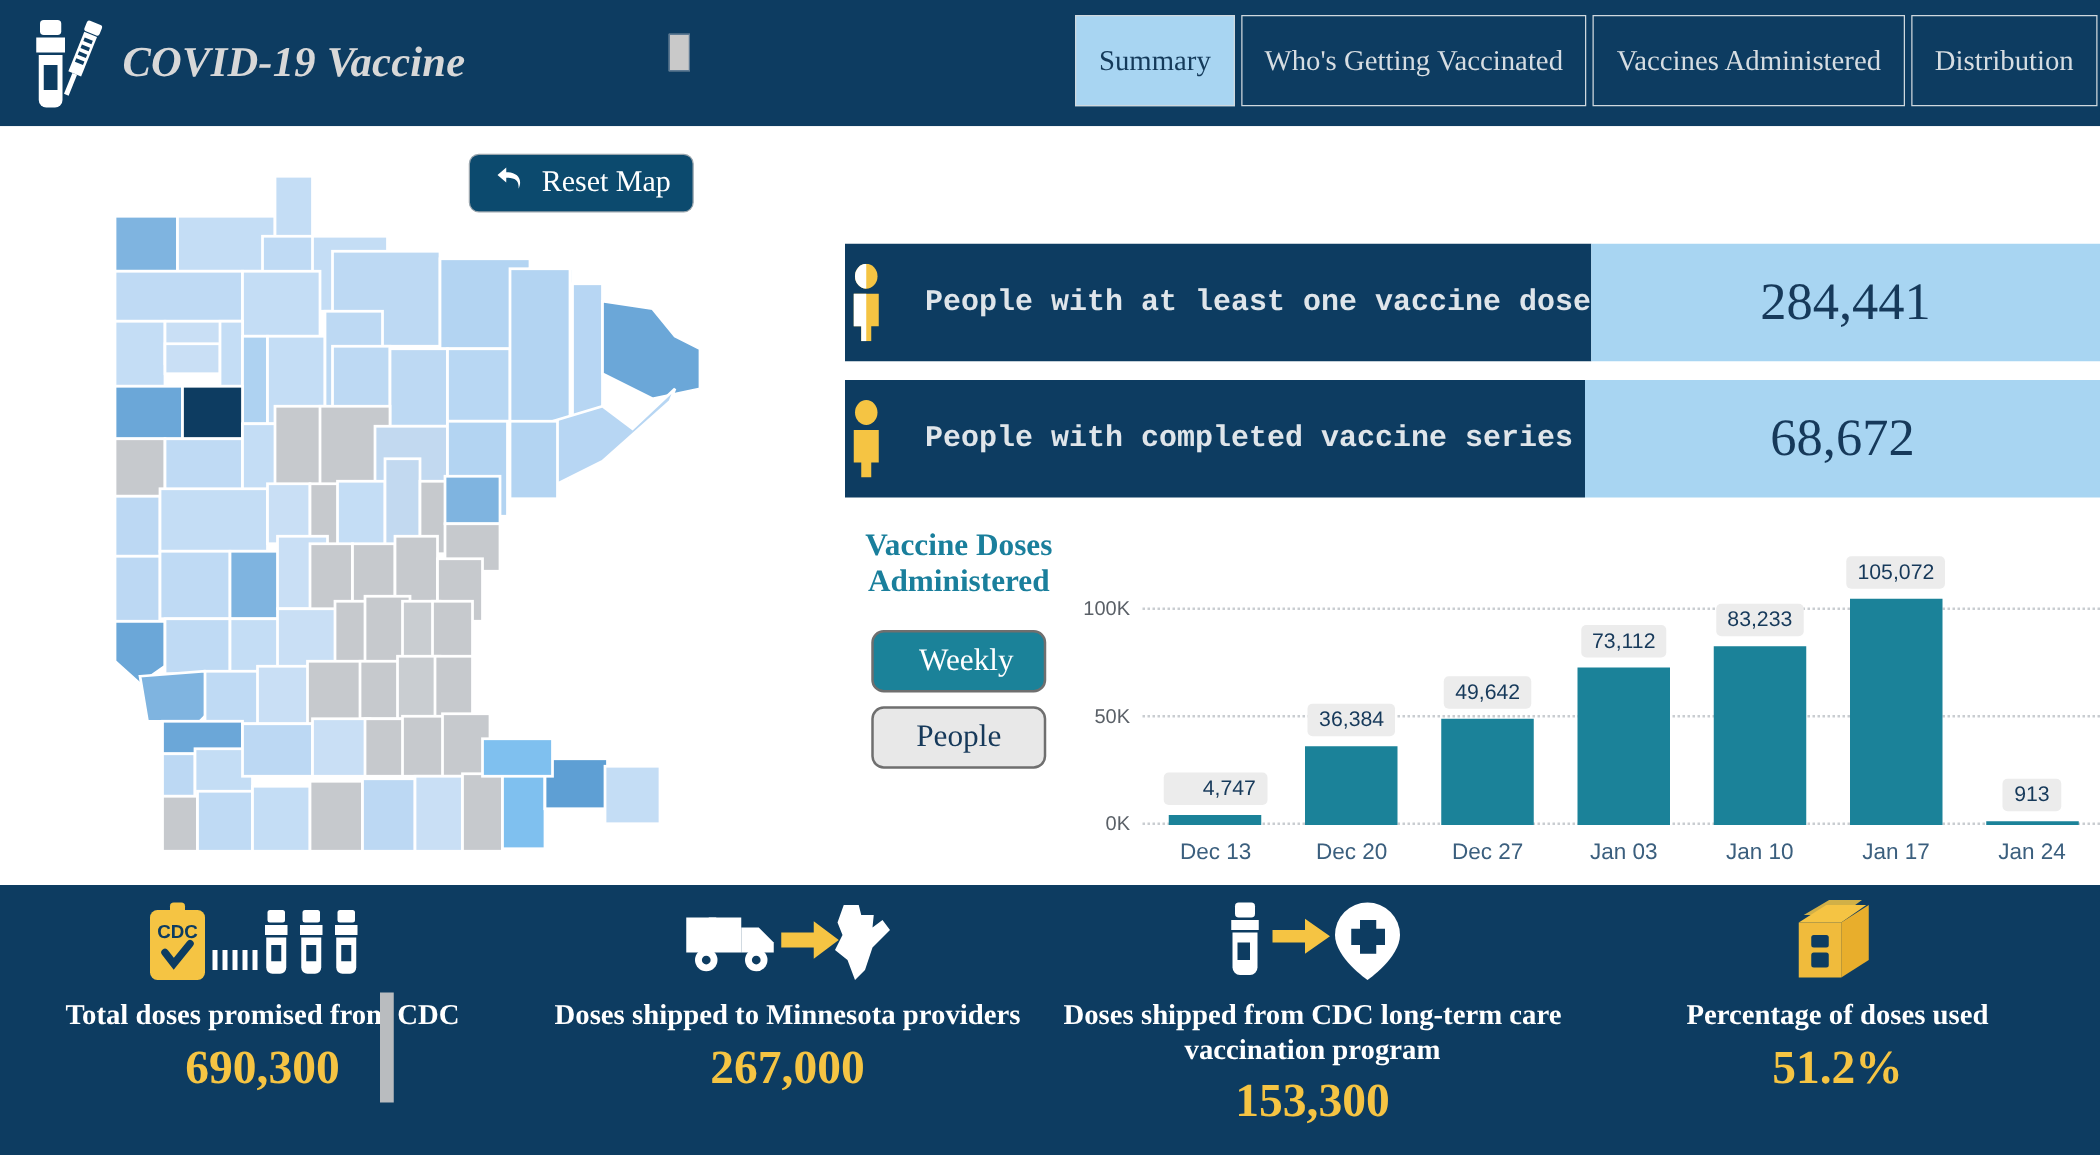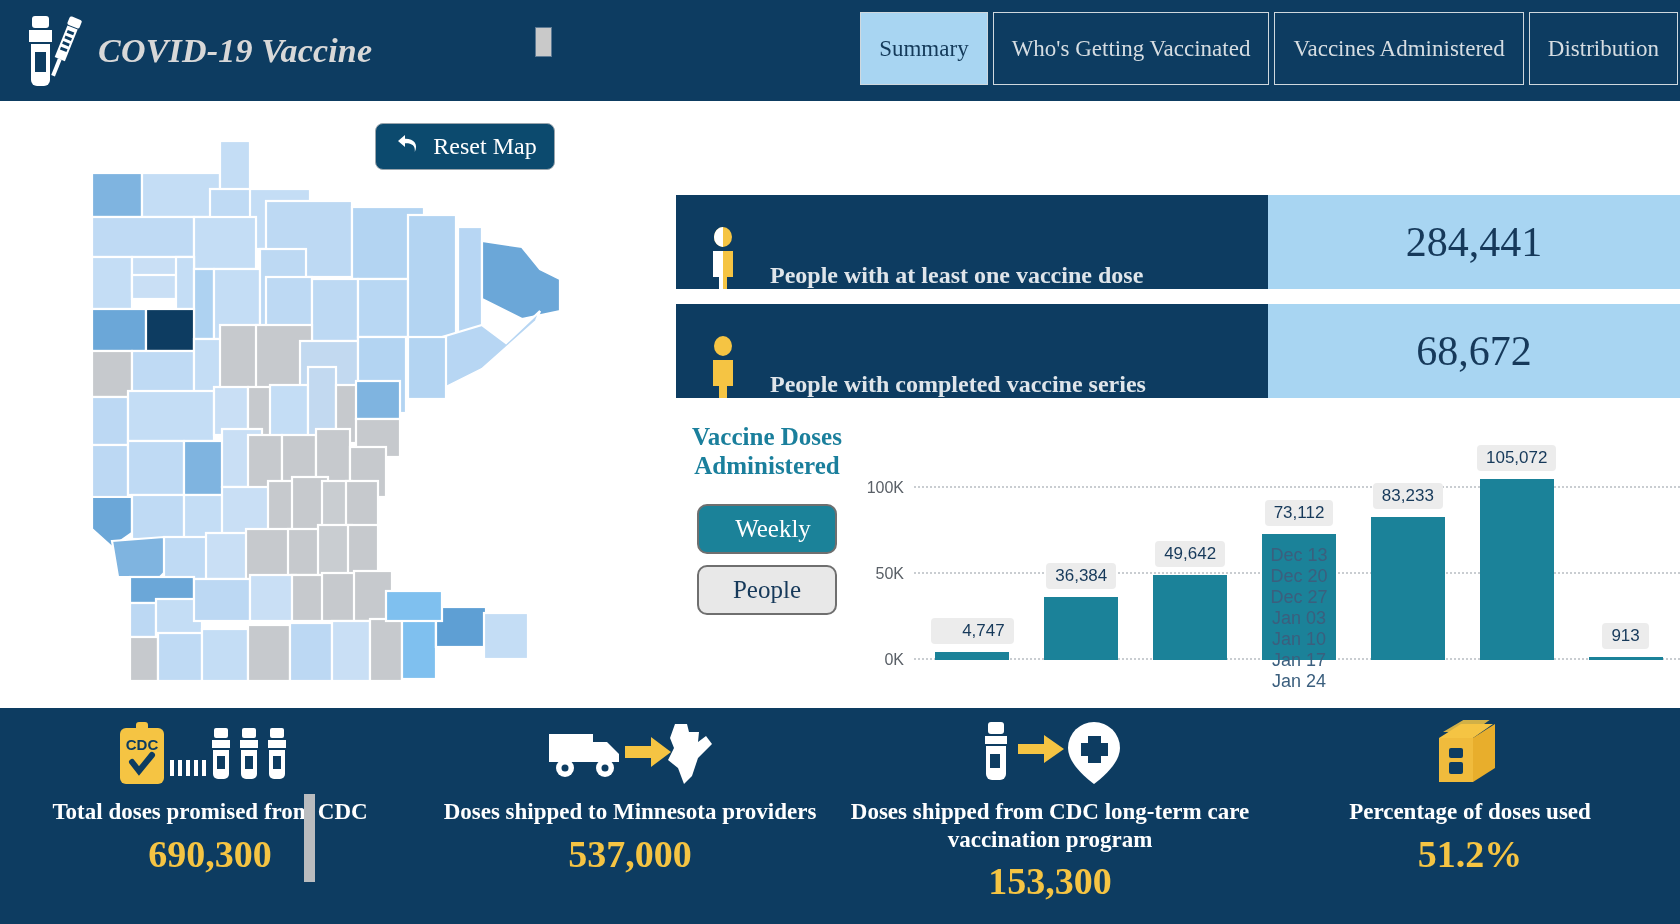--- a/index.html
+++ b/index.html
@@ -94,22 +94,22 @@
   .statbar {
     position: absolute; left: 676px;
     width: 1004px; height: 94px;
     display: flex;
   }
   .statbar.one { top: 94px; }
   .statbar.two { top: 203px; }
   .statbar-left {
     flex: 0 0 592px;
     background: #0d3c61;
-    display: flex; align-items: flex-end;
-    padding-left: 30px; gap: 30px;
+    display: flex; align-items: center;
+    gap: 30px; font-family: Liberation Mono, monospace;
   }
   .person-icon { width: 34px; height: 62px; flex: 0 0 34px; }
   .statbar-label {
     color: #dfe5ea; font-size: 24px; font-weight: bold;
     white-space: nowrap;
   }
   .statbar-right {
     flex: 1;
     background: #a8d5f2;
     display: flex; align-items: center; justify-content: center;
@@ -167,21 +167,21 @@
   .bar-value {
     position: absolute;
     font-family: "Liberation Sans", sans-serif;
     font-size: 17px; color: #16395a;
     background: #ececec; border-radius: 4px;
     padding: 3px 9px; white-space: nowrap;
   }
   .bar-rect { width: 74px; background: #1b8299; cursor: pointer; }
   .x-labels {
     position: absolute; left: 60px; right: 0; bottom: 16px;
-    display: flex; justify-content: space-between; flex-direction: column;
+    display: flex; justify-content: space-between;
   }
   .x-label {
     flex: 1 1 0; text-align: center;
     font-family: "Liberation Sans", sans-serif;
     font-size: 18px; color: #3b5f7e;
   }
 
   
   .footer {
     position: absolute; left: 0; top: 708px;
@@ -529,21 +529,21 @@
             <circle cx="58" cy="48" r="9"></circle>
           </g>
           <circle cx="18" cy="48" r="3.5" fill="#0d3c61"></circle>
           <circle cx="58" cy="48" r="3.5" fill="#0d3c61"></circle>
           <path d="M78 26 h26 v-9 l20 15 l-20 15 v-9 h-26 z" fill="#f5c443"></path>
           <path d="M128 4 h12 l2 8 h10 l-1 10 l8 -6 l6 8 l-14 14 l-6 18 l-8 8 l-6 -16 l-10 -8 l6 -12 l-4 -10 z" fill="#ffffff"></path>
         </svg>
       </span>
       <div class="footer-label">Doses shipped to
 Minnesota providers</div>
-      <div class="footer-value">537,000</div>
+      <div class="footer-value">267,000</div>
     </div>
 
     <div class="footer-stat">
       <span class="footer-icon">
         <svg width="152" height="66" viewBox="0 0 152 66">
           <g fill="#ffffff">
             <rect x="14" y="2" width="16" height="12" rx="3"></rect>
             <rect x="11" y="16" width="22" height="8"></rect>
             <path d="M12 26 h20 v28 a6 6 0 0 1 -6 6 h-8 a6 6 0 0 1 -6 -6 z"></path>
           </g>

